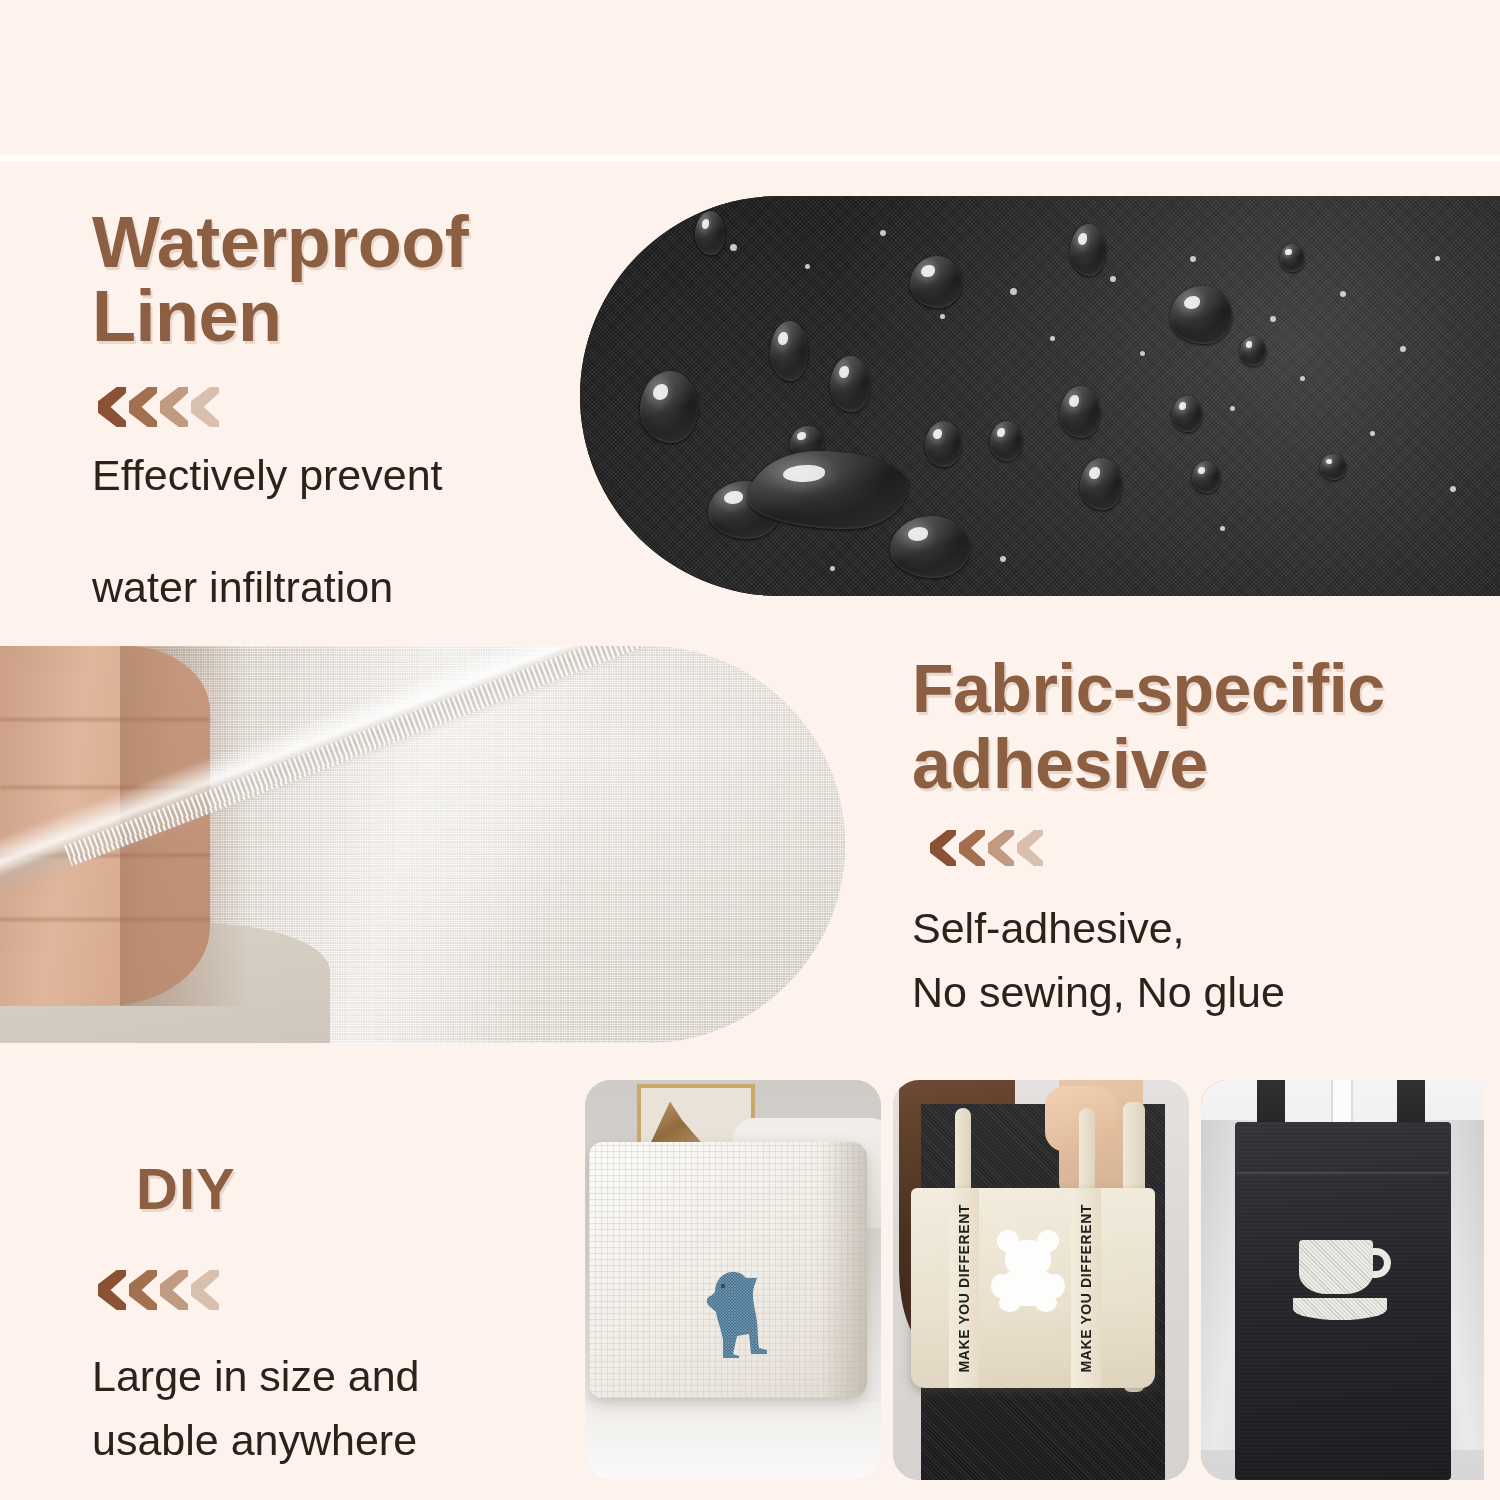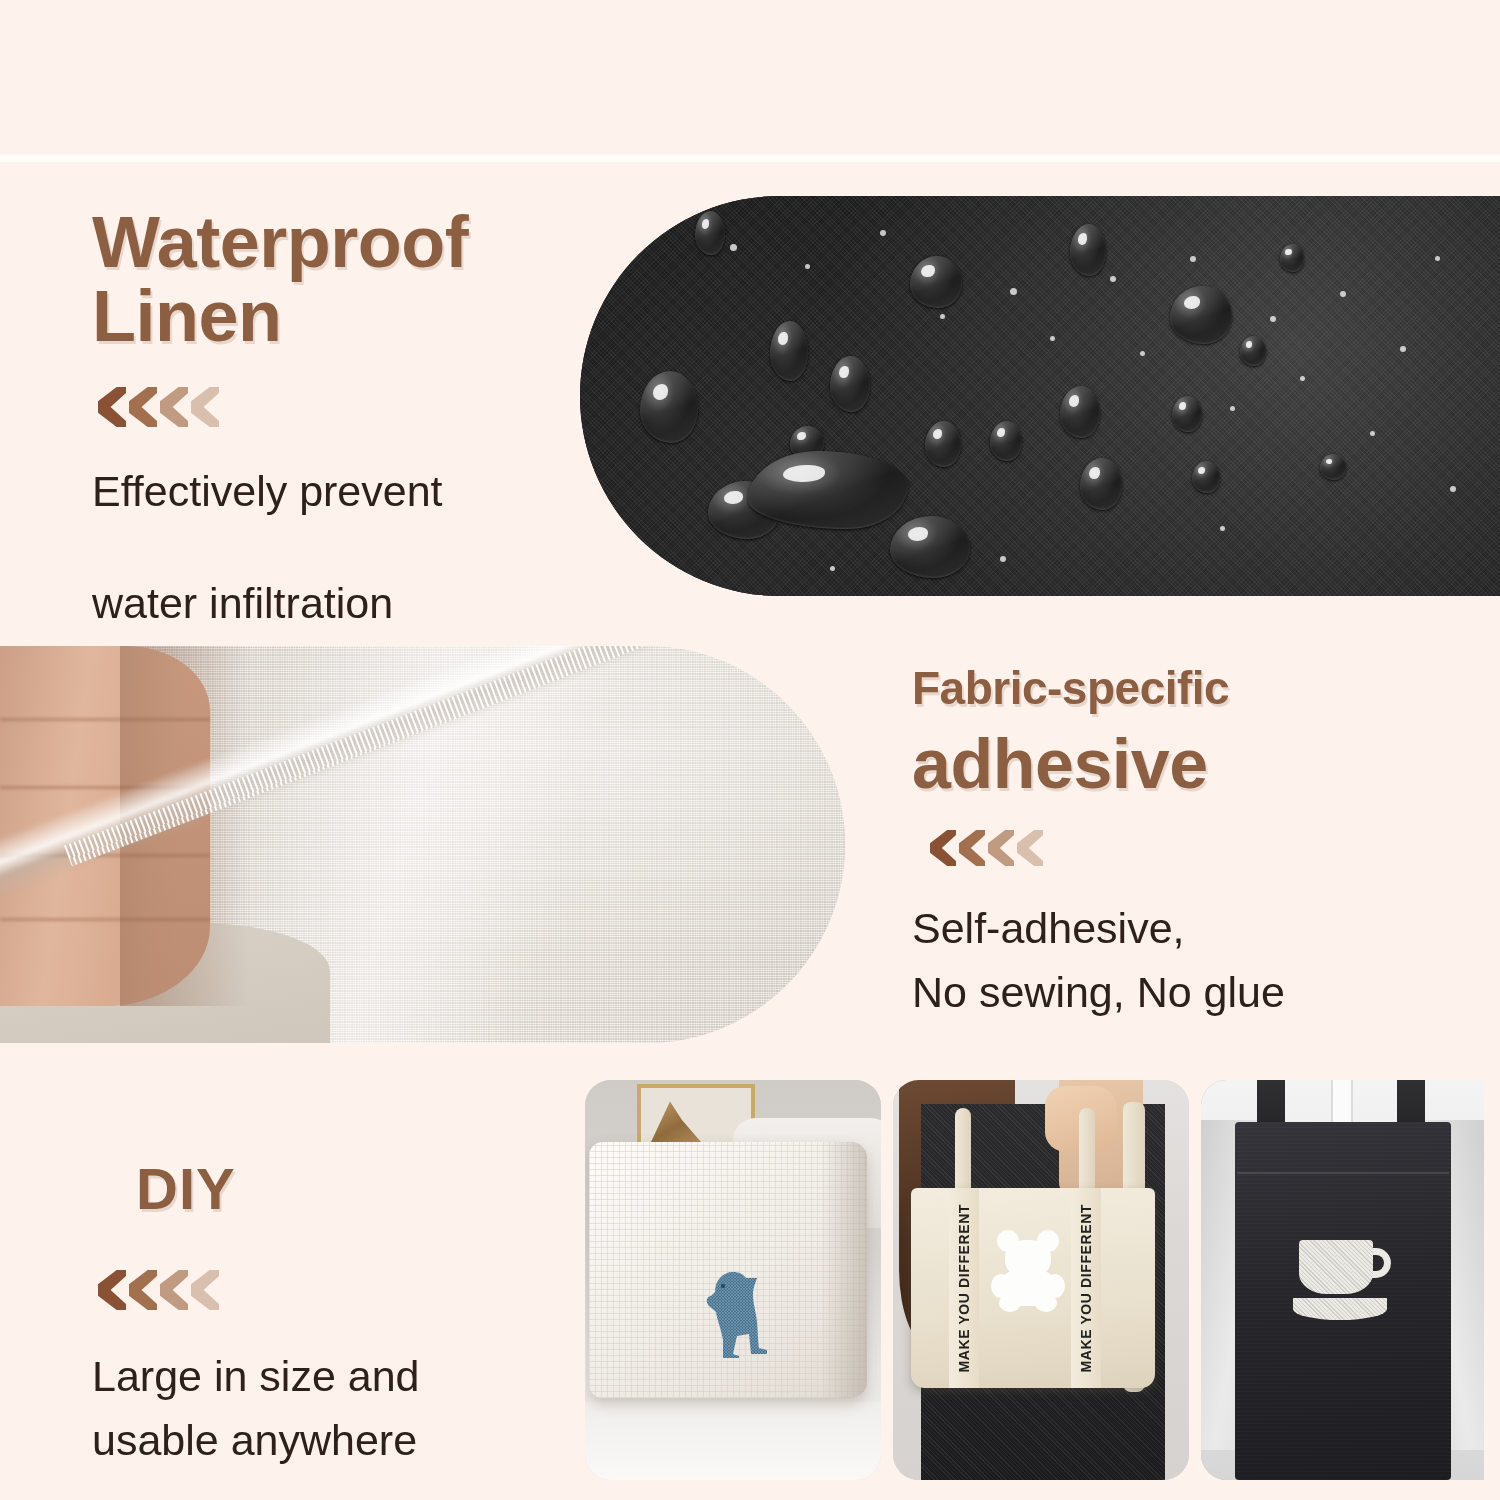--- a/index.html
+++ b/index.html
@@ -345,21 +345,21 @@
       <svg class="chev" width="28" height="40" viewBox="0 0 28 40">
           <polygon points="26,0 28,0 6,20 28,40 26,40 0,20" fill="#a3704f" stroke="#a3704f" stroke-width="9" stroke-linejoin="miter"></polygon>
         </svg>
       <svg class="chev" width="28" height="40" viewBox="0 0 28 40">
           <polygon points="26,0 28,0 6,20 28,40 26,40 0,20" fill="#c09a81" stroke="#c09a81" stroke-width="9" stroke-linejoin="miter"></polygon>
         </svg>
       <svg class="chev" width="28" height="40" viewBox="0 0 28 40">
           <polygon points="26,0 28,0 6,20 28,40 26,40 0,20" fill="#d9bfae" stroke="#d9bfae" stroke-width="9" stroke-linejoin="miter"></polygon>
         </svg>
     </div>
-    <div class="block-sub" style="font-size:43px; line-height:64px; margin-top:32px;">Effectively prevent</div>
+    <div class="block-sub" style="font-size:43px; line-height:64px; margin-top:16px;">Effectively prevent</div>
     <div class="block-sub" style="font-size:43px; line-height:64px;margin-top:48px;">water infiltration</div>
   </div>
 
   <div class="photo" id="waterproof-photo">
     <div class="drop-fabric"></div>
     <div class="drop" style="left:60px;  top:175px; width:58px;  height:72px;"></div>
     <div class="drop" style="left:115px; top:15px;  width:30px;  height:44px;"></div>
     <div class="drop" style="left:128px; top:285px; width:72px;  height:58px;"></div>
     <div class="drop" style="left:190px; top:125px; width:38px;  height:60px;"></div>
     <div class="drop" style="left:250px; top:160px; width:40px;  height:56px;"></div>
@@ -411,21 +411,21 @@
       <div class="finger-line" style="top:140px;"></div>
       <div class="finger-line" style="top:208px;"></div>
       <div class="finger-line" style="top:272px;"></div>
       <div class="hand-shadow"></div>
     </div>
     <div class="linen-fold"></div>
     <div class="linen-fray"></div>
   </div>
 
   <div class="block" style="left:912px; top:650px; width:580px;">
-    <div class="block-title" style="font-size:46px; line-height:76px;">Fabric-specific</div>
+    <div class="block-title" style="font-size:68px; line-height:76px;">Fabric-specific</div>
     <div class="block-title" style="font-size:70px; line-height:76px;">adhesive</div>
     <div class="chevrons" style="margin-top:28px; margin-left:18px;">
       <svg class="chev" width="26" height="36" viewBox="0 0 28 40">
           <polygon points="26,0 28,0 6,20 28,40 26,40 0,20" fill="#8a5134" stroke="#8a5134" stroke-width="9" stroke-linejoin="miter"></polygon>
         </svg>
       <svg class="chev" width="26" height="36" viewBox="0 0 28 40">
           <polygon points="26,0 28,0 6,20 28,40 26,40 0,20" fill="#a3704f" stroke="#a3704f" stroke-width="9" stroke-linejoin="miter"></polygon>
         </svg>
       <svg class="chev" width="26" height="36" viewBox="0 0 28 40">
           <polygon points="26,0 28,0 6,20 28,40 26,40 0,20" fill="#c09a81" stroke="#c09a81" stroke-width="9" stroke-linejoin="miter"></polygon>

